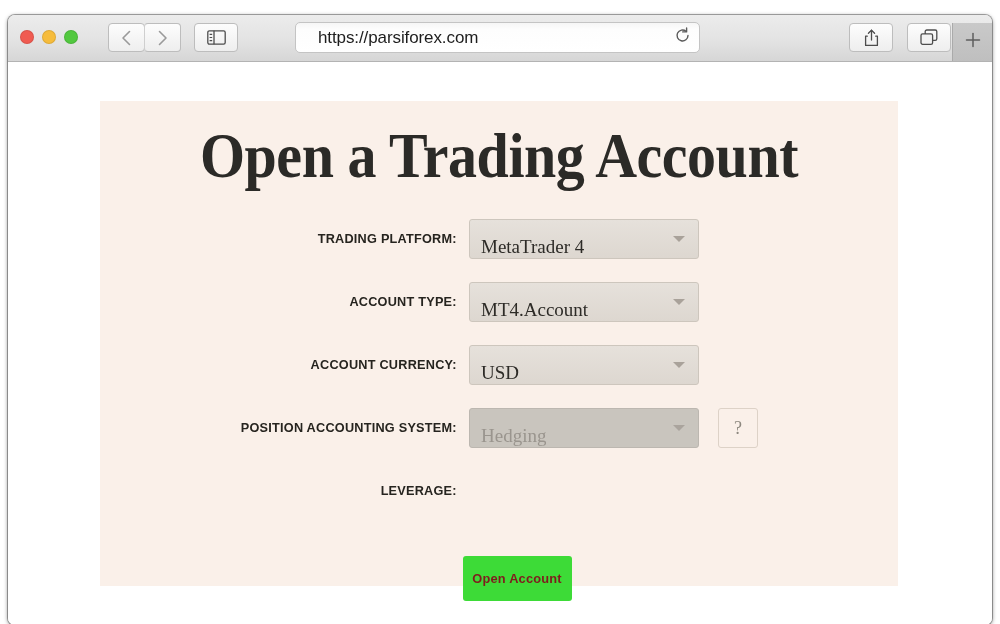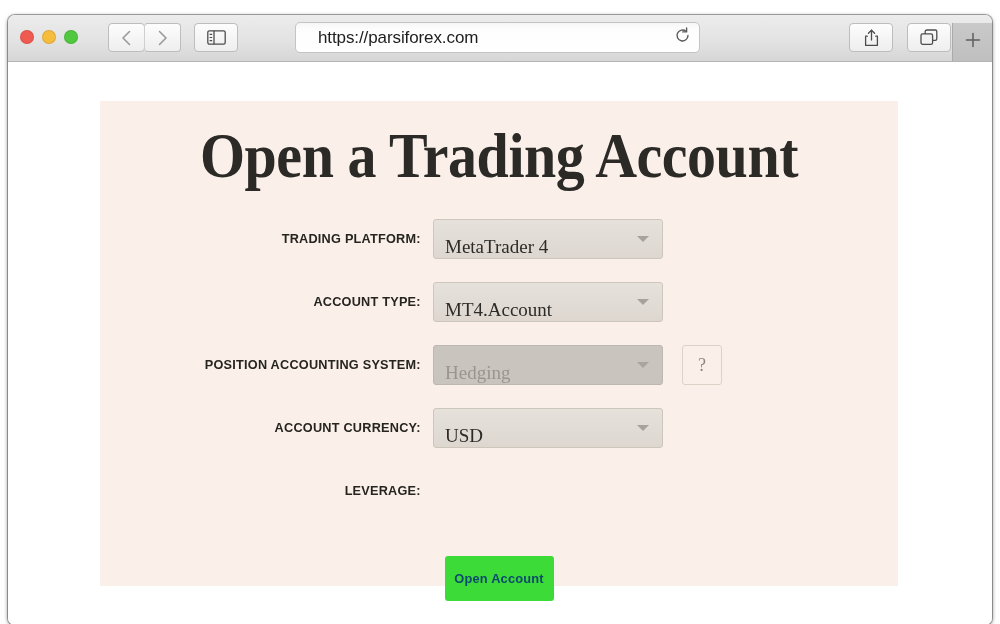--- a/index.html
+++ b/index.html
@@ -140,20 +140,21 @@
     font-size: 63px;
     line-height: 1.08;
     letter-spacing: -0.5px;
     color: #2b2a27;
     transform: scaleX(0.92);
   }
 
   
   .form {
     margin-top: 29px;
+    margin-left: 36px;
   }
   .row {
     position: relative;
     height: 63px;
     display: flex;
     align-items: flex-start;
   }
   .row-label {
     width: 333px;
     text-align: right;
@@ -229,21 +230,21 @@
   }
   .submit-btn {
     width: 109px;
     height: 45px;
     background: #3ddb37;
     border: none;
     border-radius: 3px;
     font-family: "Liberation Sans", sans-serif;
     font-size: 13.5px;
     font-weight: 700;
-    color: #0c4a6e;
+    color: #7f1d1d;
     letter-spacing: 0.2px;
     transform: none;
     cursor: pointer;
     display: flex;
     align-items: center;
     justify-content: center;
     padding: 0;
   }
   .submit-label { transform: scaleX(0.95); display: inline-block; }
 </style>
@@ -346,39 +347,39 @@
 
         <div class="row">
           <div class="row-label">ACCOUNT TYPE:</div>
           <div class="select">
             <span class="select-value">MT4.Account</span>
             <span class="arrow"></span>
           </div>
         </div>
 
         <div class="row">
+          <div class="row-label">ACCOUNT CURRENCY:</div>
+          <div class="select">
+            <span class="select-value">USD</span>
+            <span class="arrow"></span>
+          </div>
+        </div>
+
+        <div class="row">
           <div class="row-label">POSITION ACCOUNTING SYSTEM:</div>
           <div class="select disabled">
             <span class="select-value">Hedging</span>
             <span class="arrow"></span>
           </div>
           <div class="help-btn">
             <span>?</span>
           </div>
         </div>
 
         <div class="row">
-          <div class="row-label">ACCOUNT CURRENCY:</div>
-          <div class="select">
-            <span class="select-value">USD</span>
-            <span class="arrow"></span>
-          </div>
-        </div>
-
-        <div class="row">
           <div class="row-label">LEVERAGE:</div>
         </div>
 
         <div class="submit-row">
           <button class="submit-btn">
             <span class="submit-label">Open Account</span>
           </button>
         </div>
 
       </div>

